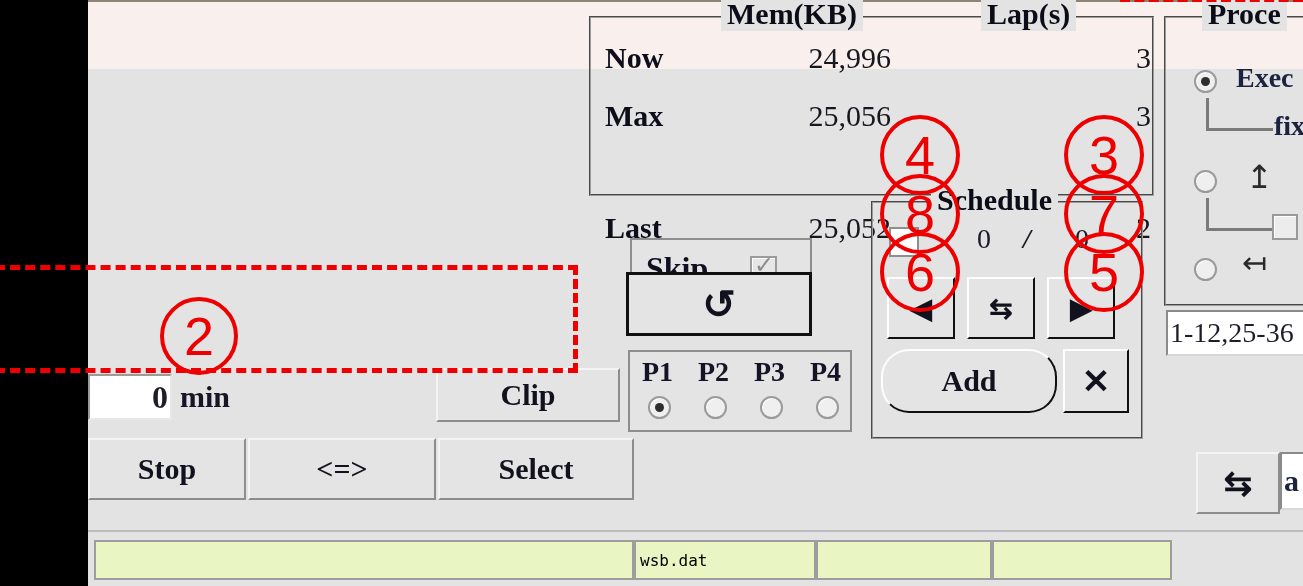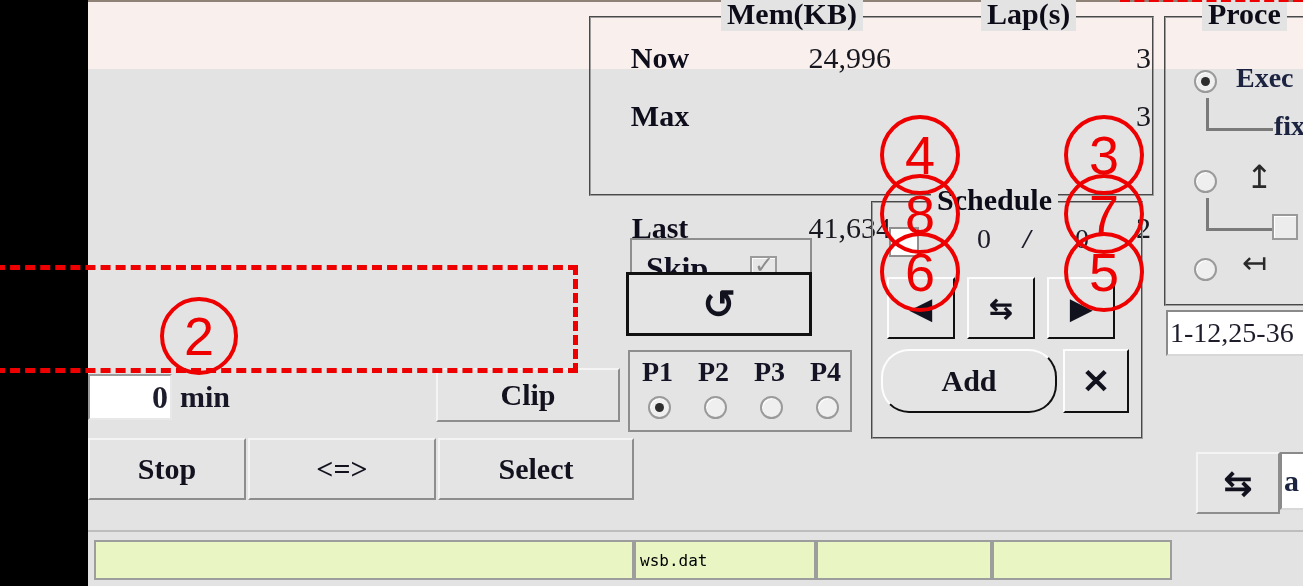--- a/index.html
+++ b/index.html
@@ -74,21 +74,21 @@
 
   .ml-row {
     position: absolute;
     height: 48px;
     line-height: 48px;
     font-size: 30px;
     font-weight: bold;
     color: #0d0d1b;
     white-space: nowrap;
   }
-  .ml-name { left: 14px; width: 110px; text-align: center; }
+  .ml-name { left: 14px; width: 110px; text-align: left; }
   .ml-mem  { left: 125px; width: 175px; text-align: right; font-weight: normal; color: #17171f;}
   .ml-lap  { left: 380px; width: 180px; text-align: right; font-weight: normal; color: #17171f;}
 
   .row0 { top: 16px; }
   .row1 { top: 74px; }
   .row2 { top: 148px; margin-top: 38px; }
 
   
   #process-group {
     left: 1076px; top: 16px;
@@ -358,24 +358,25 @@
 
   <div class="groupbox" id="memlap-group">
     <span class="gb-label mem">Mem(KB)</span>
     <span class="gb-label lap">Lap(s)</span>
 
     <div class="ml-row ml-name row0">Now</div>
     <div class="ml-row ml-mem  row0">24,996</div>
     <div class="ml-row ml-lap  row0">3</div>
 
     <div class="ml-row ml-name row1">Max</div>
+    <div class="ml-row ml-mem  row1">25,056</div>
     <div class="ml-row ml-lap  row1">3</div>
 
     <div class="ml-row ml-name row2">Last</div>
-    <div class="ml-row ml-mem  row2">41,634</div>
+    <div class="ml-row ml-mem  row2">25,052</div>
     <div class="ml-row ml-lap  row2">2</div>
   </div>
 
   <div class="groupbox" id="process-group">
     <span class="gb-label">Proce</span>
 
     <div class="radio checked" style="left:28px; top:52px;"></div>
     <span class="proc-label" style="left:70px; top:44px;">Exec</span>
 
     <div class="elbow" style="left:40px; top:80px; width:64px; height:30px;"></div>

